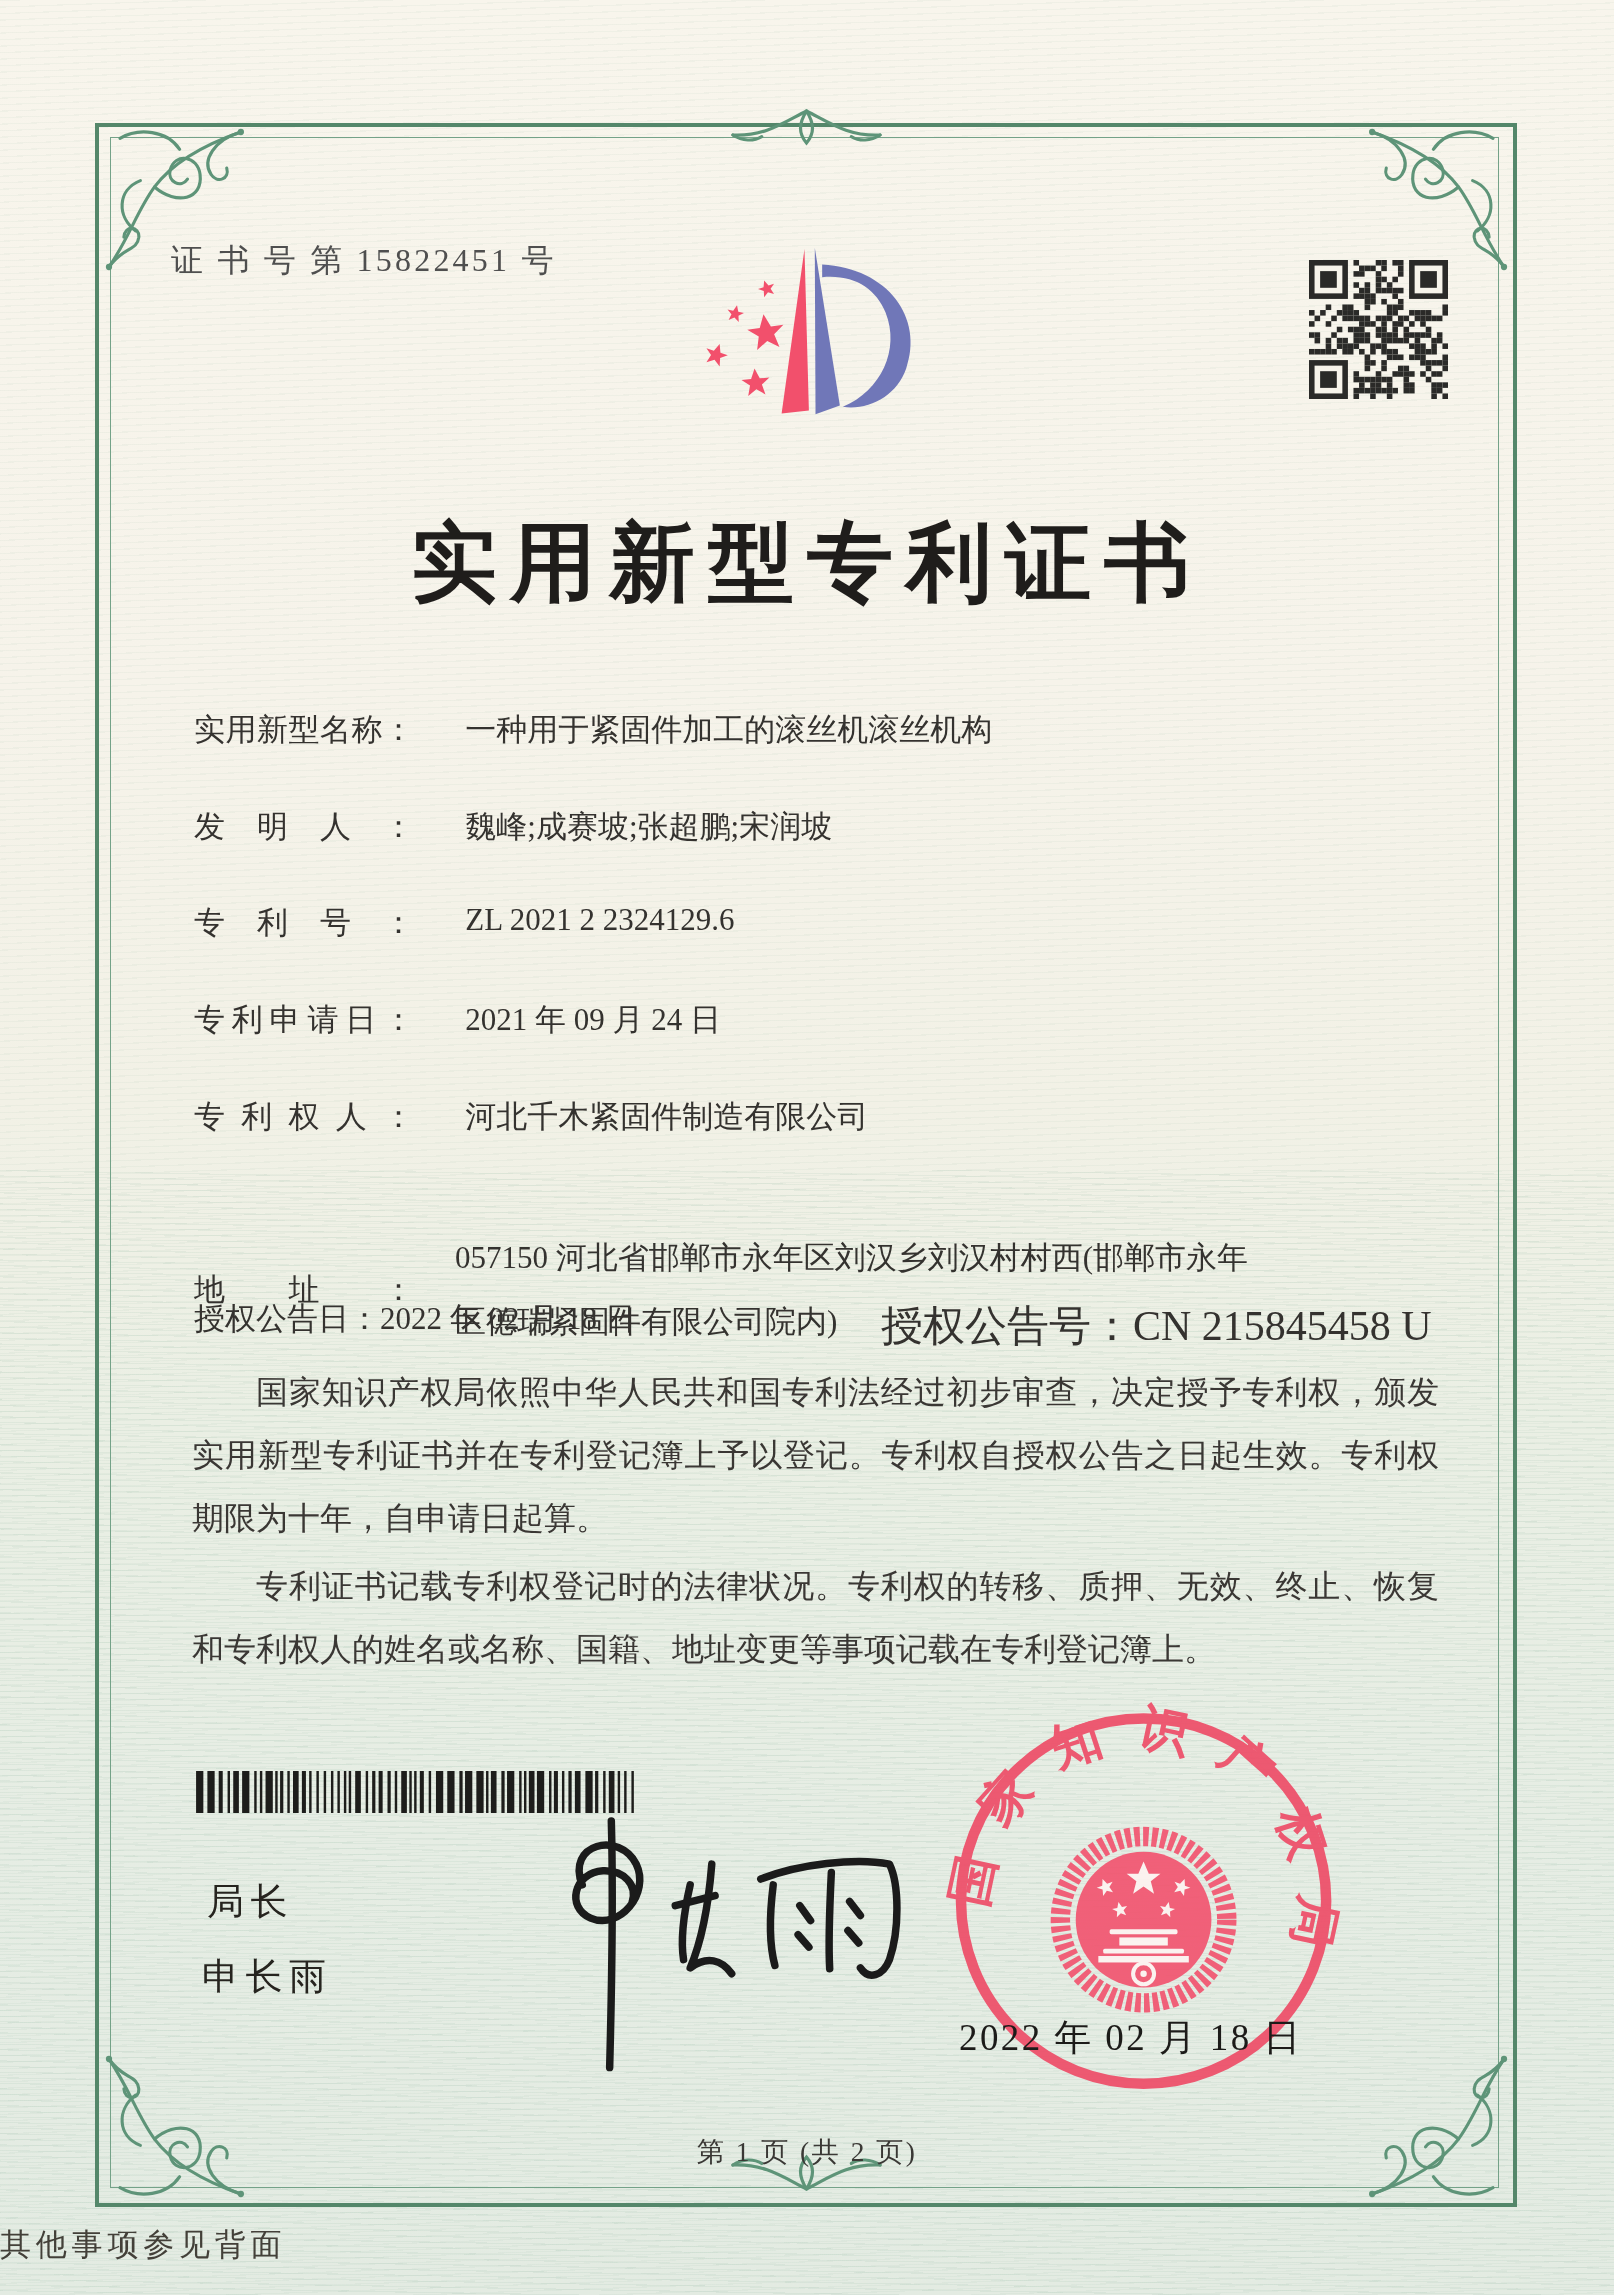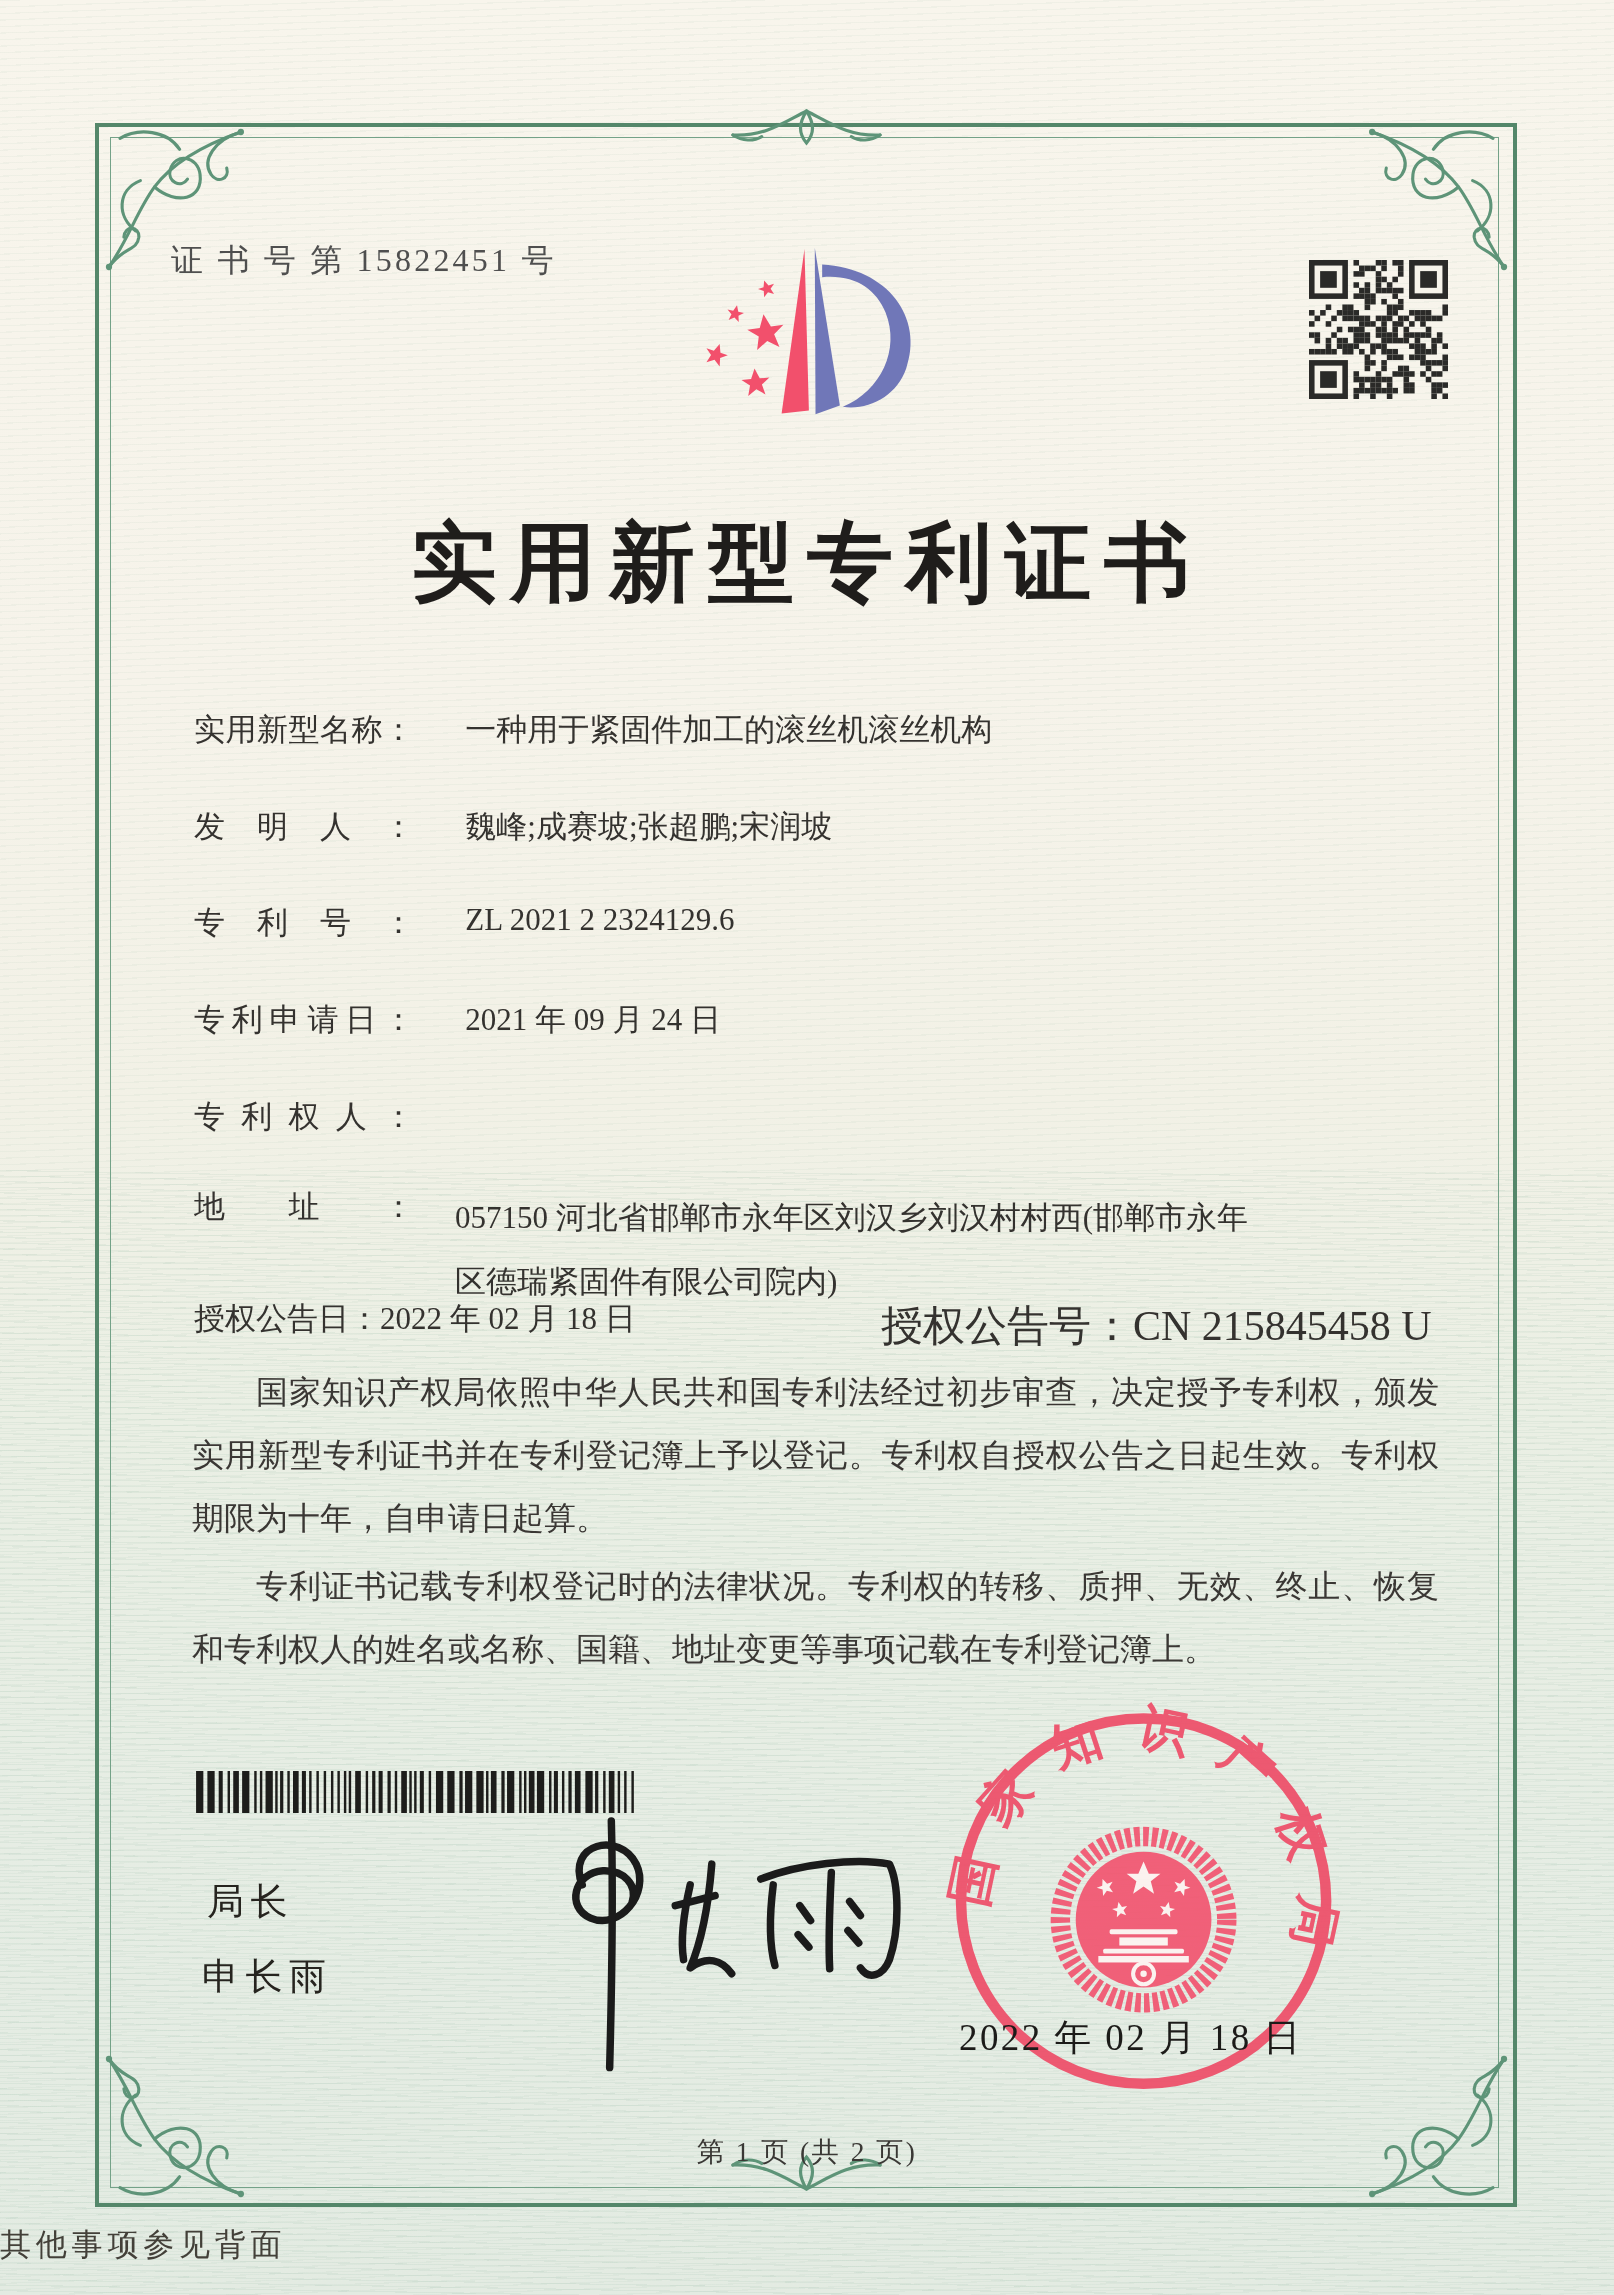--- a/index.html
+++ b/index.html
@@ -450,22 +450,23 @@
   <div class="frow" style="top:902px;">
     <span class="flabel">专利号：</span>
     <span class="fval">ZL 2021 2 2324129.6</span>
   </div>
   <div class="frow" style="top:999px;">
     <span class="flabel">专利申请日：</span>
     <span class="fval">2021 年 09 月 24 日</span>
   </div>
   <div class="frow" style="top:1096px;">
     <span class="flabel">专利权人：</span>
-  </div>
-  <div class="frow" style="top:1186px;">
+    <span class="fval">河北千木紧固件制造有限公司</span>
+  </div>
+  <div class="frow" style="top:1226px;align-items:center;">
     <span class="flabel">地址：</span>
     <span class="addr-val">057150 河北省邯郸市永年区刘汉乡刘汉村村西(邯郸市永年区德瑞紧固件有限公司院内)</span>
   </div>
   <div class="grant-left">
     <span>授权公告日：</span><span>2022 年 02 月 18 日</span>
   </div>
   <div class="grant-right">
     <span>授权公告号：</span><span>CN 215845458 U</span>
   </div>
 

